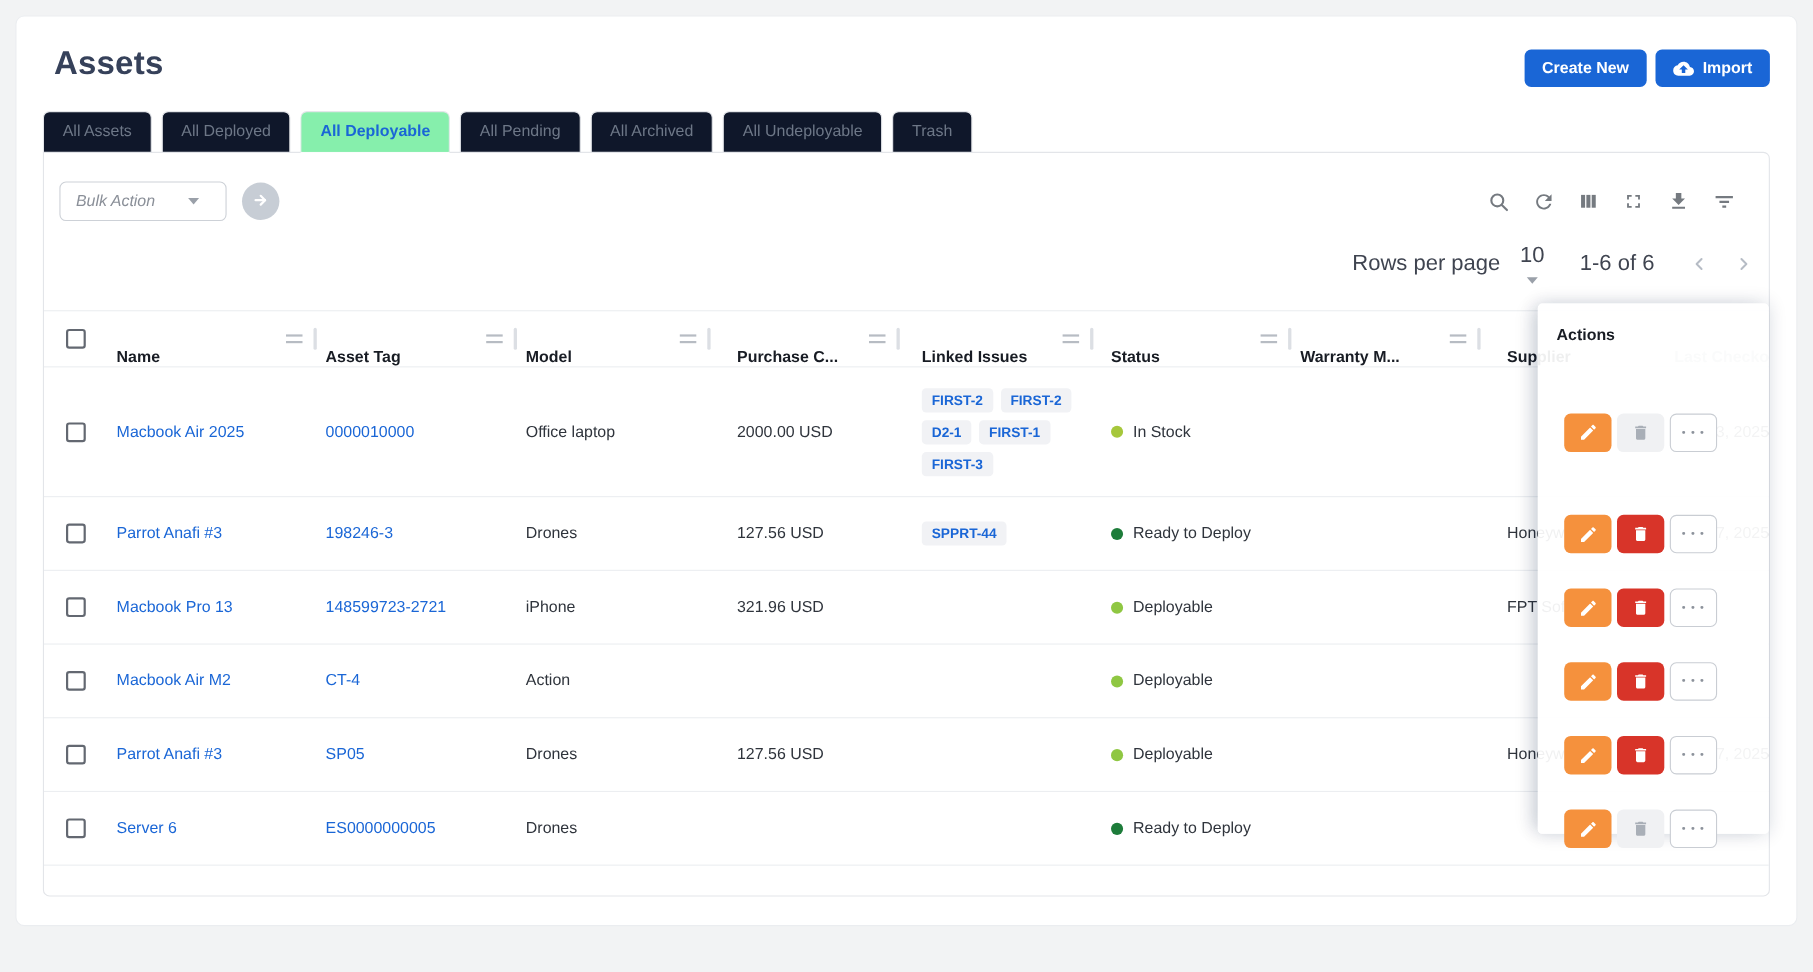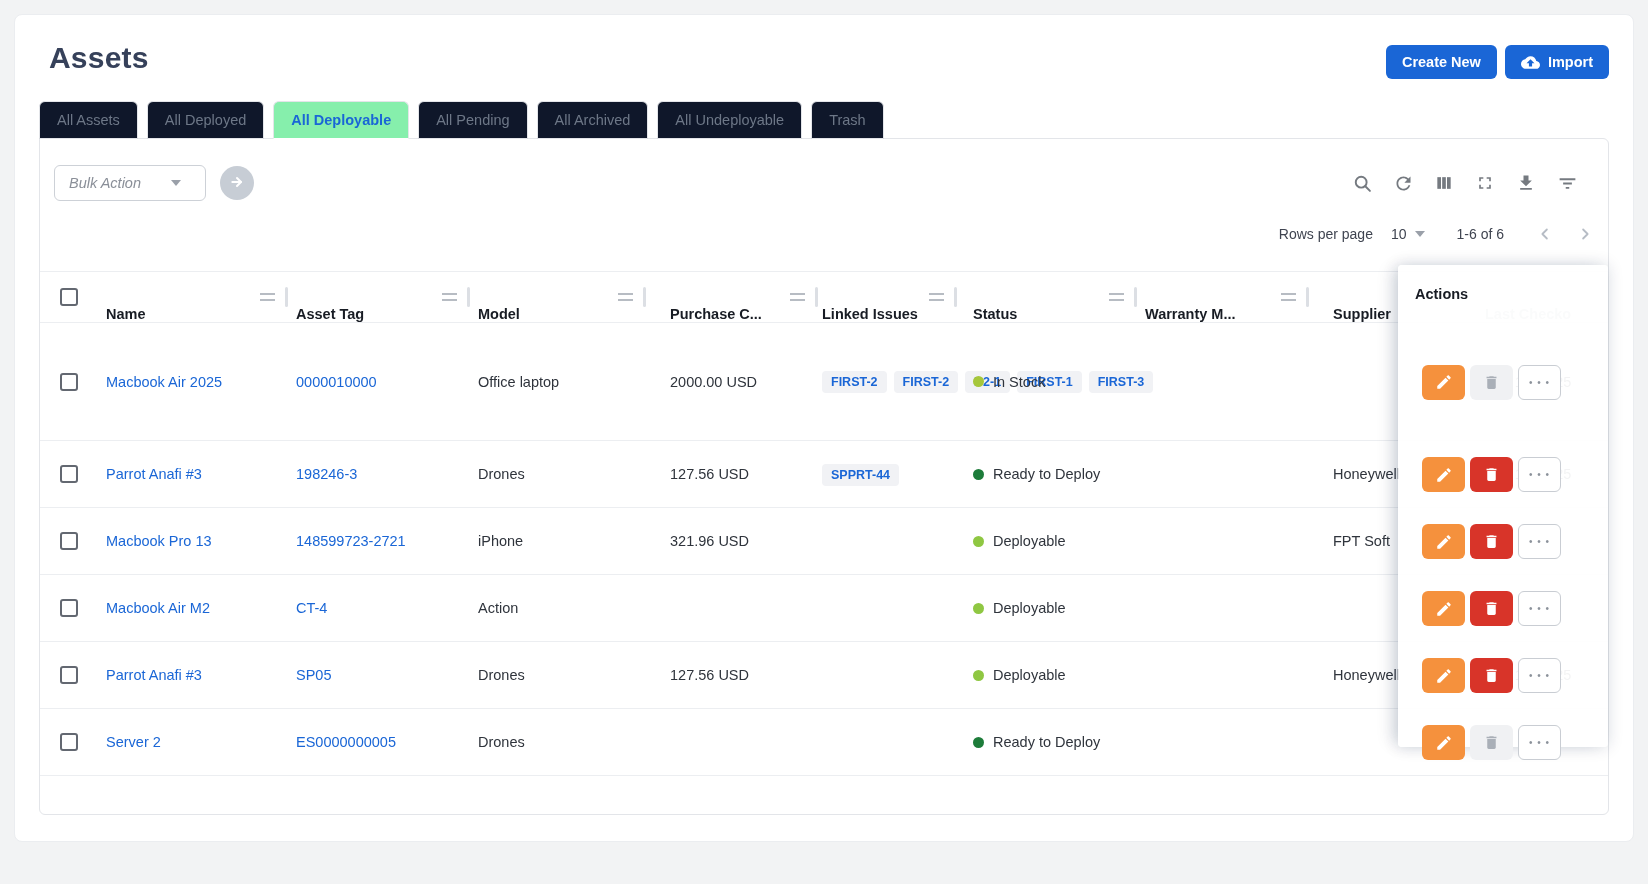--- a/index.html
+++ b/index.html
@@ -26,51 +26,51 @@
   .bulk-wrap { display:flex; align-items:center; gap:14px; }
   .bulk-select { width:152px; height:36px; border:1px solid #cdd1d7; border-radius:6px; display:flex; align-items:center; justify-content:space-between; padding:0 24px 0 14px; cursor:pointer; }
   .bulk-select .ph { font-style:italic; color:#8a8f98; font-size:14.5px; }
   .caret { width:0; height:0; border-left:5px solid transparent; border-right:5px solid transparent; border-top:6px solid #9aa0a9; }
   .go-btn { width:34px; height:34px; border-radius:50%; background:#c7cdd5; border:none; display:flex; align-items:center; justify-content:center; cursor:pointer; }
   .tool-icons { display:flex; align-items:center; gap:19px; padding-right:8px; }
   .ticon { width:22px; height:22px; color:#757a80; cursor:pointer; display:flex; align-items:center; justify-content:center; }
   .ticon svg { display:block; }
 
   
-  .pager { display:flex; align-items:center; justify-content:flex-end; gap:14px; padding:20px 10px 0 0; font-size:14px; color:#3f4450; }
+  .pager { display:flex; align-items:center; justify-content:flex-end; gap:14px; padding:20px 10px 0 0; font-size:20px; color:#3f4450; }
   .rpp-label { color:#3f4450; }
-  .rpp-select { display:flex; align-items:center; gap:8px; cursor:pointer; padding:0 4px; }
+  .rpp-select { display:flex; align-items:center; gap:8px; cursor:pointer; padding:0 4px;flex-direction:column; }
   .range { margin-left:14px; }
   .pchev { width:26px; height:26px; display:flex; align-items:center; justify-content:center; cursor:pointer; color:#b6bcc5; }
   .pchev.first { margin-left:14px; }
 
   
   .tablewrap { position:relative; margin-top:24px; }
   .trow, .thead { display:flex; align-items:center; }
   .thead { height:52px; border-top:1px solid #eceef1; border-bottom:1px solid #eceef1; font-weight:700; font-size:14.5px; color:#181c24; }
   .trow { height:67px; border-bottom:1px solid #eceef1; font-size:14.5px; color:#2f343c; }
   .trow.tall { height:118px; }
   .c-cb { width:58px; display:flex; justify-content:center; }
   .c-name { width:190px; padding-left:8px; }
   .c-tag { width:182px; padding-left:8px; }
   .c-model { width:176px; padding-left:8px; }
   .c-cost { width:172px; padding-left:24px; }
-  .c-issues { width:139px; padding-left:4px; }
+  .c-issues { width:176px; padding-left:20px; }
   .c-status { width:180px; padding-left:16px; }
   .c-warranty { width:172px; padding-left:8px; }
   .c-supplier { width:120px; padding-left:24px; }
   .c-lastcheck { width:142px; padding-left:56px; white-space:nowrap; }
   .hcell { display:flex; align-items:center; }
   .hlabel { flex:1; white-space:nowrap; overflow:hidden;margin-top:33px; }
   .drag { width:15px; height:8px; border-top:2px solid #b7bcc3; border-bottom:2px solid #b7bcc3; margin:0 10px 0 6px; flex:none; cursor:pointer; }
   .sep { width:3px; height:20px; background:#dcdfe4; border-radius:2px; flex:none; }
   .ghost-h { color:#b9bec6; }
   .cbx { width:18px; height:18px; border:2px solid #636871; border-radius:3px; background:#fff; cursor:pointer; }
   a.cell-link { color:#1a66d6; text-decoration:none; cursor:pointer; }
-  .chiplines { display:flex; flex-direction:row; gap:7px; }
+  .chiplines { display:flex; flex-direction:column; gap:7px; }
   .chipline { display:flex; gap:7px; }
   .chip { background:#f1f2f5; color:#1a66d6; font-weight:700; font-size:12.5px; padding:4px 9px; border-radius:4px; white-space:nowrap; cursor:pointer; }
   .statwrap { display:flex; align-items:center; gap:9px; }
   .dot { width:11px; height:11px; border-radius:50%; flex:none; }
   .ghost-cell { color:#565b63; }
 
   
   .actions-overlay { position:absolute; top:-6px; right:0; width:210px; height:482px; background:rgba(255,255,255,0.93); border-radius:4px; box-shadow:0 0 16px rgba(9,30,66,0.16), -10px 0 16px -4px rgba(9,30,66,0.12); z-index:5; }
   .ao-head { height:58px; display:flex; align-items:center; padding-left:17px; font-weight:700; font-size:14.5px; color:#181c24; }
   .ao-slot { display:flex; align-items:center; padding-left:24px; gap:5px; }
@@ -347,21 +347,21 @@
           </div>
         <div class="c-warranty"></div>
         <div class="c-supplier">Honeywell</div>
         <div class="c-lastcheck ghost-cell">Sep 17, 2025</div>
       </div>
 
       <div class="trow">
         <div class="c-cb">
             <span class="cbx"></span>
           </div>
-        <div class="c-name"><a class="cell-link">Server 2</a></div>
+        <div class="c-name"><a class="cell-link">Server 6</a></div>
         <div class="c-tag"><a class="cell-link">ES0000000005</a></div>
         <div class="c-model">Drones</div>
         <div class="c-cost"></div>
         <div class="c-issues"></div>
         <div class="c-status">
             <span class="statwrap">
               <span class="dot" style="background: rgb(29, 124, 58);"></span>
               <span>Ready to Deploy</span>
             </span>
           </div>

